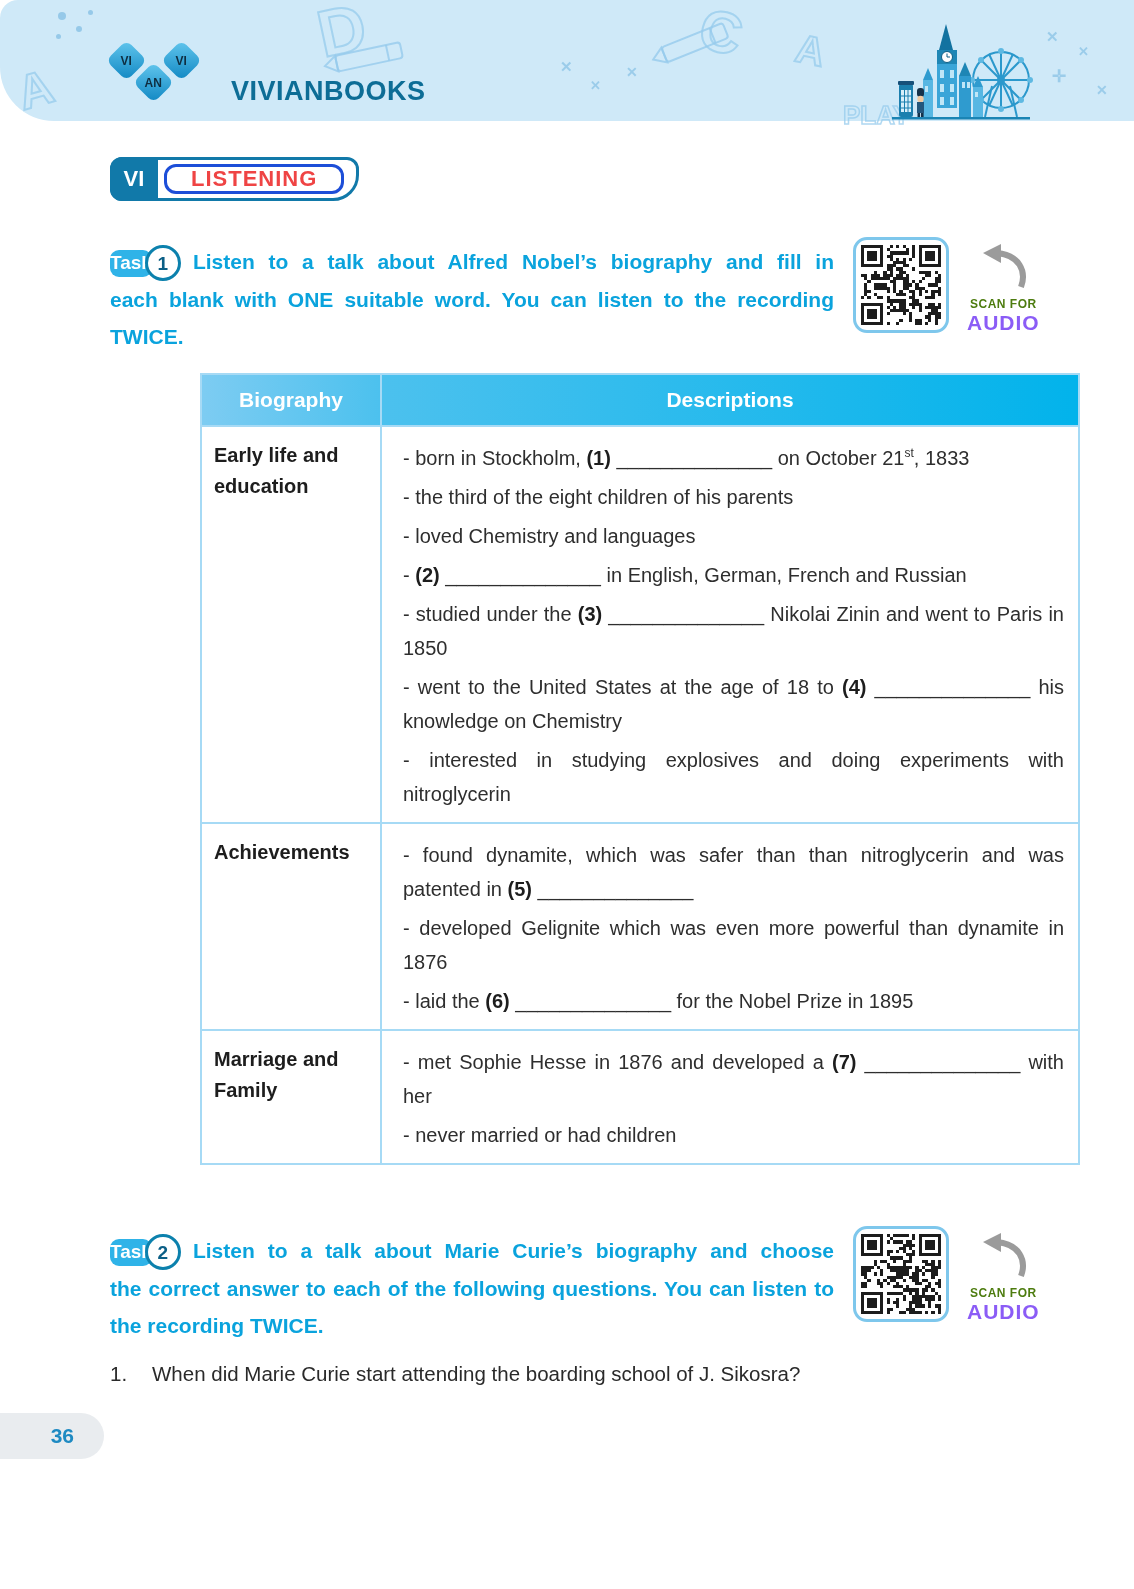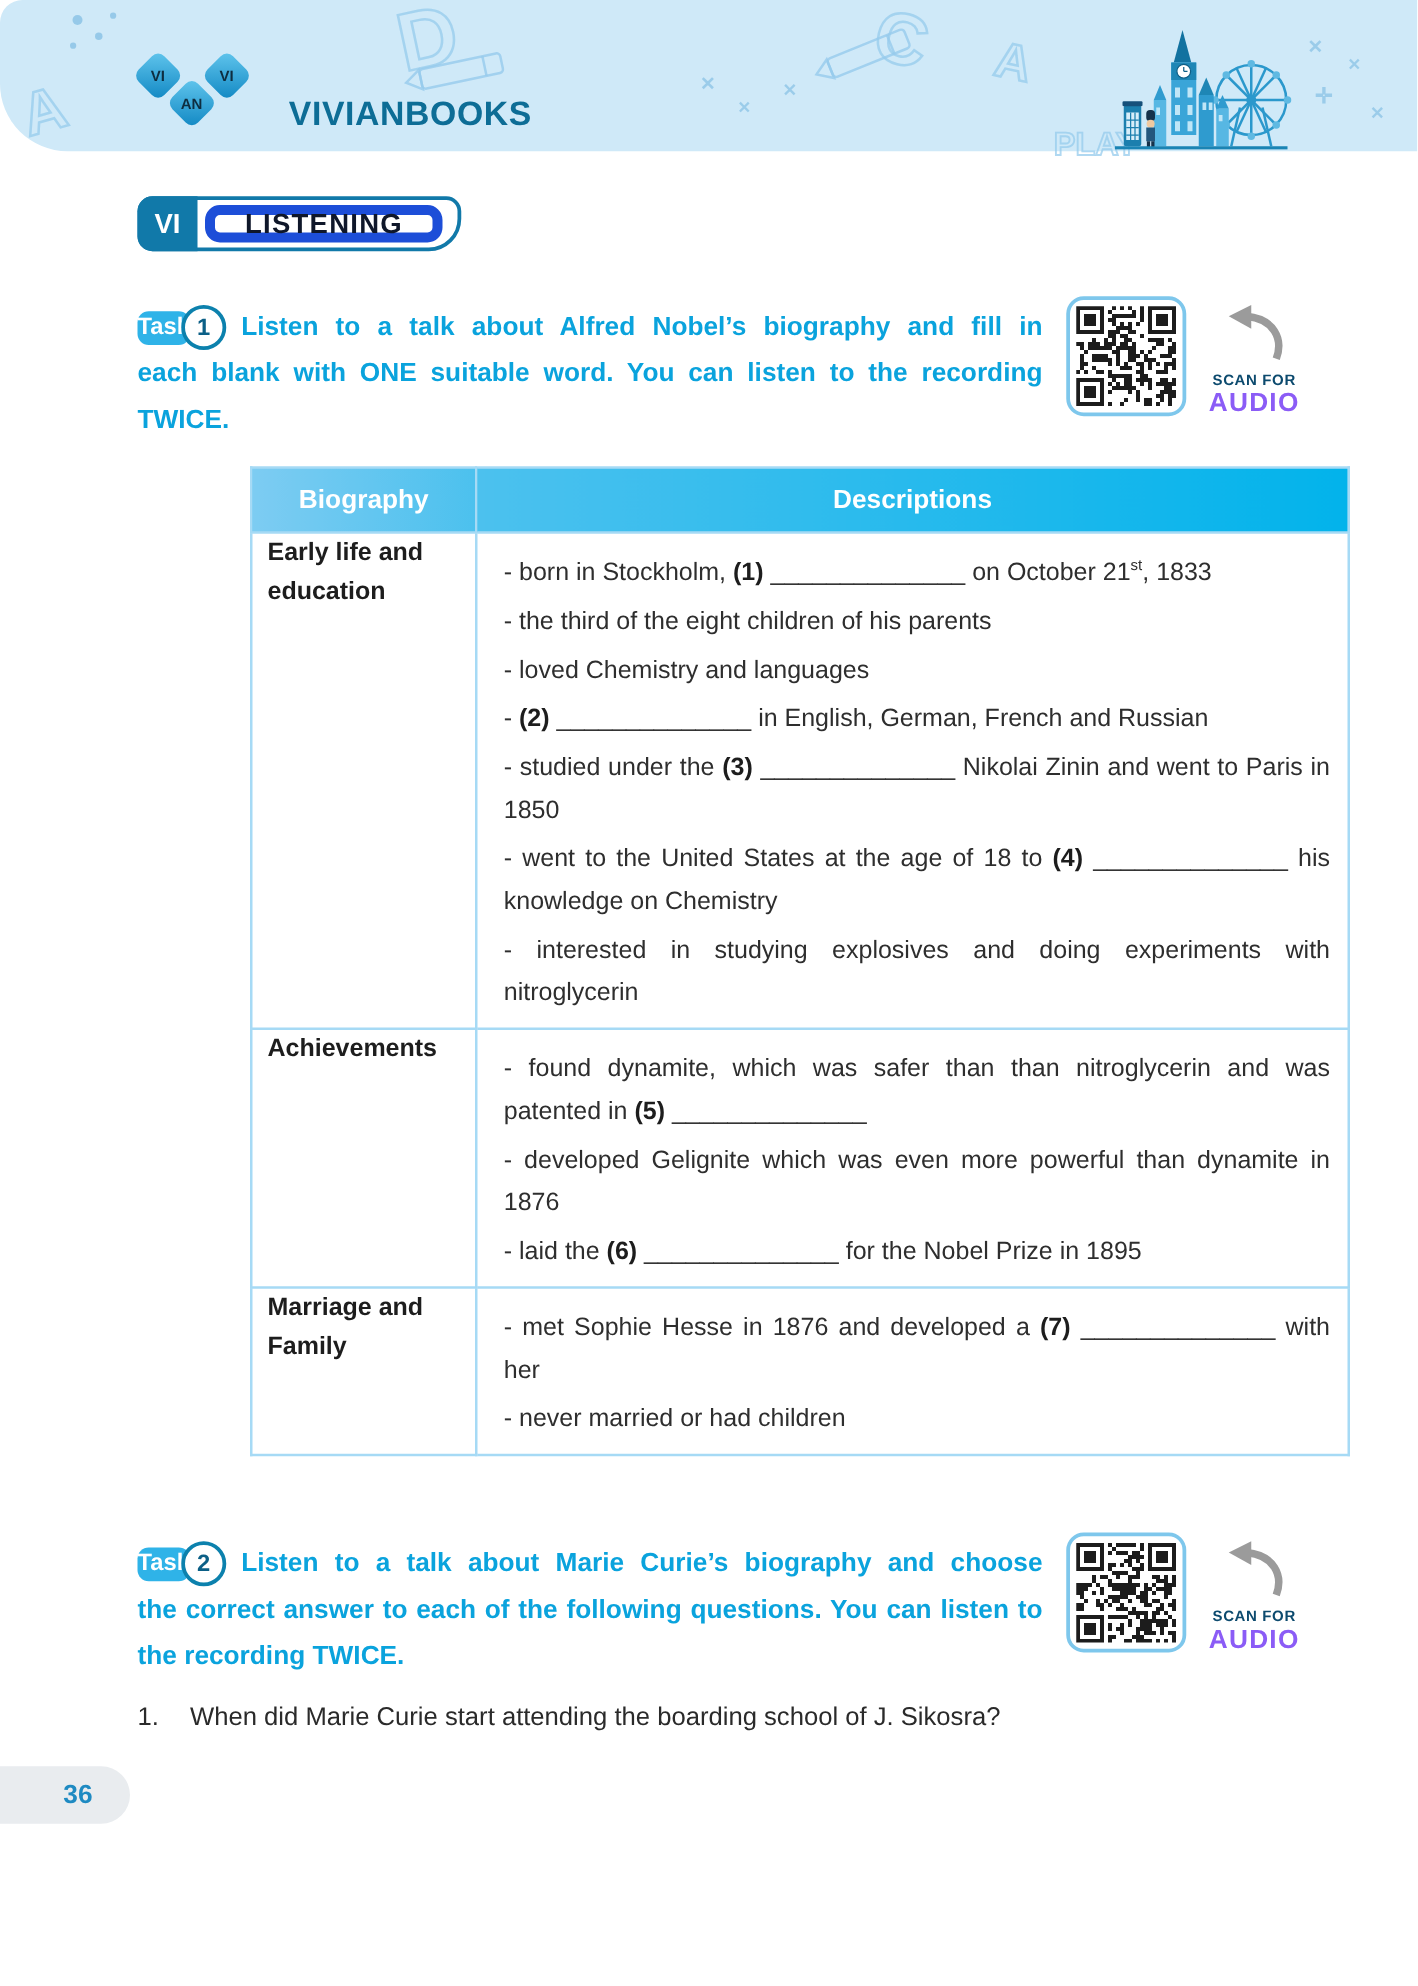--- a/index.html
+++ b/index.html
@@ -22,48 +22,48 @@
               color:#0d6d96;letter-spacing:.5px;}
   .skyline{position:absolute;left:882px;top:24px;}
 
   
   .section-badge{position:absolute;left:110px;top:157px;display:inline-flex;align-items:stretch;
                  border:3px solid #1179a9;border-radius:12px 12px 26px 12px;background:#fff;height:44px;
                  padding-right:12px;box-sizing:border-box;}
   .section-num{background:#1179a9;color:#fff;width:48px;margin:-3px 0 -3px -3px;
                border-radius:12px 0 0 12px;display:flex;align-items:center;justify-content:center;
                font-size:22px;font-weight:800;}
-  .section-title{margin:4px 0 4px 6px;border:8px solid #1d4ed8;border-radius:12px;padding:0 24px;
-                 display:flex;align-items:center;color:#0f172a;font-weight:800;font-size:22px;letter-spacing:1px;}
+  .section-title{margin:4px 0 4px 6px;border:3px solid #1d4ed8;border-radius:12px;padding:0 24px;
+                 display:flex;align-items:center;color:#ef4444;font-weight:800;font-size:22px;letter-spacing:1px;}
 
   
   .task-block{position:absolute;width:724px;}
   .t-line{display:block;text-align:justify;text-align-last:justify;color:#0aa3dd;font-weight:bold;
           font-size:21px;line-height:37px;}
   .t-line.last{text-align-last:left;}
   .task-pill{display:inline-flex;align-items:center;background:#2fb3e8;color:#fff;font-weight:bold;
              border-radius:9px;padding:3px 0 5px;font-size:19px;line-height:1;vertical-align:middle;}
   .task-circle{display:inline-flex;width:30px;height:30px;border-radius:50%;background:#fff;
                border:3px solid #0c81ad;color:#0b5f86;font-weight:bold;align-items:center;justify-content:center;
                margin:0 12px 0 -7px;font-size:19px;vertical-align:middle;}
 
   
   .audio{position:absolute;display:flex;gap:18px;align-items:flex-start;}
   .qr-frame{width:80px;height:80px;border:3px solid #7ec7ec;border-radius:14px;padding:5px;background:#fff;}
   .scan-col{display:flex;flex-direction:column;align-items:center;padding-top:6px;}
-  .scan-line1{font-size:12px;font-weight:bold;color:#0c4a6e;letter-spacing:.5px;margin-top:8px;}
+  .scan-line1{font-size:12px;font-weight:bold;color:#4d7c0f;letter-spacing:.5px;margin-top:8px;}
   .scan-line2{font-size:21px;font-weight:800;color:#8b5cf6;letter-spacing:1px;}
 
   
   .bio-table{position:absolute;left:152px;top:373px;width:880px;border-collapse:collapse;table-layout:fixed;margin-left:48px;}
   .bio-table th,.bio-table td{border:2px solid #a6daf5;}
   .bio-table th{height:48px;color:#fff;font-size:21px;font-weight:800;}
   .th-left{width:176px;background:linear-gradient(90deg,#7dccf2,#4cc1ee);}
   .th-right{background:linear-gradient(90deg,#4cc1ee,#02b3eb);}
-  .cell-label{vertical-align:top;font-weight:bold;color:#1d1d1d;padding:0 8px 0 12px;
+  .cell-label{vertical-align:top;font-weight:bold;color:#1d1d1d;padding:13px 8px 0 12px;
               font-size:20px;line-height:1.55;}
   .cell-desc{vertical-align:top;padding:9px 14px 6px 21px;}
   .cell-desc p{margin:5px 0;font-size:20px;line-height:34px;color:#2e2e2e;text-align:justify;}
   .cell-desc b{color:#1d1d1d;}
   .cell-desc sup{font-size:60%;vertical-align:super;line-height:0;}
 
   
   .question{position:absolute;left:110px;top:1362px;width:910px;font-size:20.5px;color:#2a2a2a;}
   .q-row{display:flex;}
   .q-num{width:42px;flex:none;}

